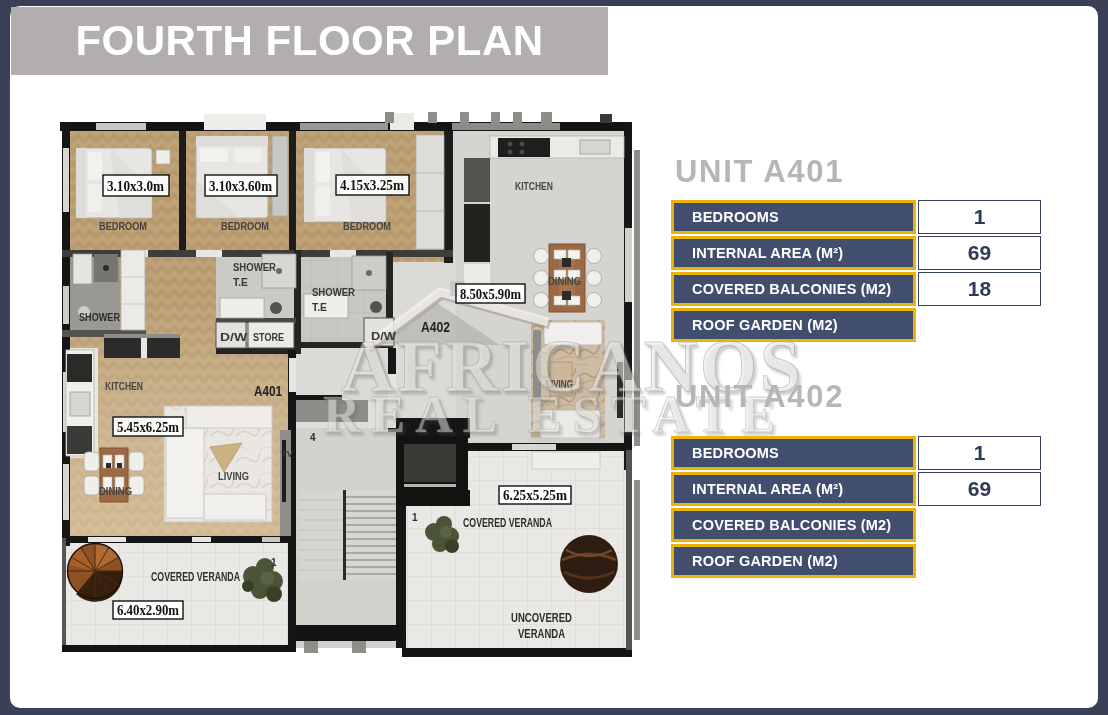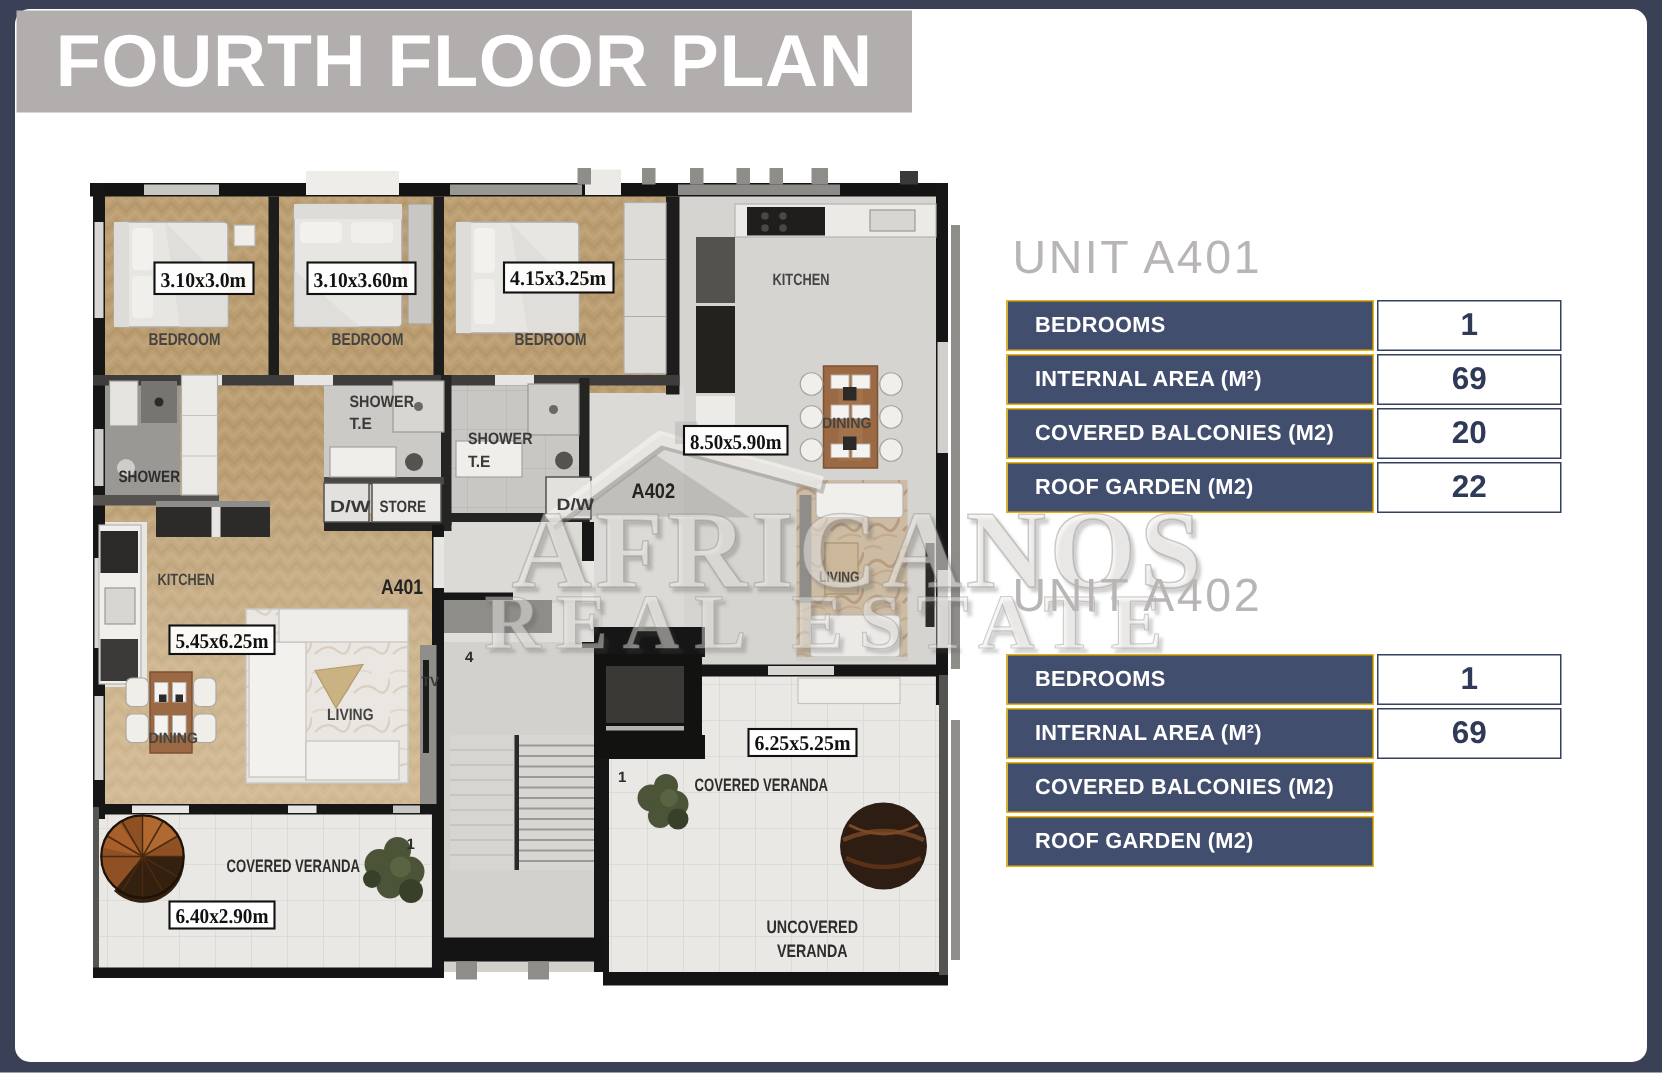--- a/index.html
+++ b/index.html
@@ -1,28 +1,28 @@
 <!DOCTYPE html>
 <html><head>
 <meta charset="utf-8">
 <style>
   html,body{margin:0;padding:0;}
   body{width:1108px;height:715px;background:#3a4156;position:relative;overflow:hidden;
        font-family:"Liberation Sans", sans-serif;}
   .page{position:absolute;left:10px;top:6px;width:1088px;height:702px;background:#ffffff;
         border-radius:10px;}
   .hdr{position:absolute;left:11px;top:7px;width:597px;height:68px;background:#b3aeae;
-       color:#ffffff;font-weight:bold;font-size:49px;letter-spacing:0.5px;
+       color:#ffffff;font-weight:bold;font-size:42px;letter-spacing:0.5px;
        display:flex;align-items:center;justify-content:center;}
-  .utitle{position:absolute;color:#b9b5b5;font-weight:normal;font-size:31px;letter-spacing:1.7px;}
+  .utitle{position:absolute;color:#b9b5b5;font-weight:bold;font-size:31px;letter-spacing:1.7px;}
   .tbl{position:absolute;left:671px;width:372px;}
   .trow{display:flex;height:34px;margin-bottom:2px;}
   .tlab{width:245px;background:#414e6e;color:#fff;font-weight:bold;font-size:14.5px;
         letter-spacing:0.2px;display:flex;align-items:center;padding-left:18px;box-sizing:border-box;
-        border:1px solid #eab308;white-space:nowrap;}
+        border:3px solid #eab308;white-space:nowrap;}
   .tval{width:123px;margin-left:2px;background:#fff;color:#2e3a57;font-weight:bold;font-size:21px;
         display:flex;align-items:center;justify-content:center;border:1.5px solid #35415e;box-sizing:border-box;}
 </style>
 </head>
 <body>
 
 <div class="page"></div>
 
 <div class="hdr">FOURTH FLOOR PLAN</div>
 
@@ -564,26 +564,25 @@
       <div class="tval">1</div>
     </div>
 
   <div class="trow">
       <div class="tlab">INTERNAL AREA (M²)</div>
       <div class="tval">69</div>
     </div>
 
   <div class="trow">
       <div class="tlab">COVERED BALCONIES (M2)</div>
-      <div class="tval">20</div>
+      <div class="tval">18</div>
     </div>
 
   <div class="trow">
       <div class="tlab">ROOF GARDEN (M2)</div>
-      <div class="tval">22</div>
     </div>
 </div>
 
 <div class="utitle" style="left:675px;top:379px;">UNIT A402</div>
 
 <div class="tbl" style="top:436px;">
 
   <div class="trow">
       <div class="tlab">BEDROOMS</div>
       <div class="tval">1</div>

